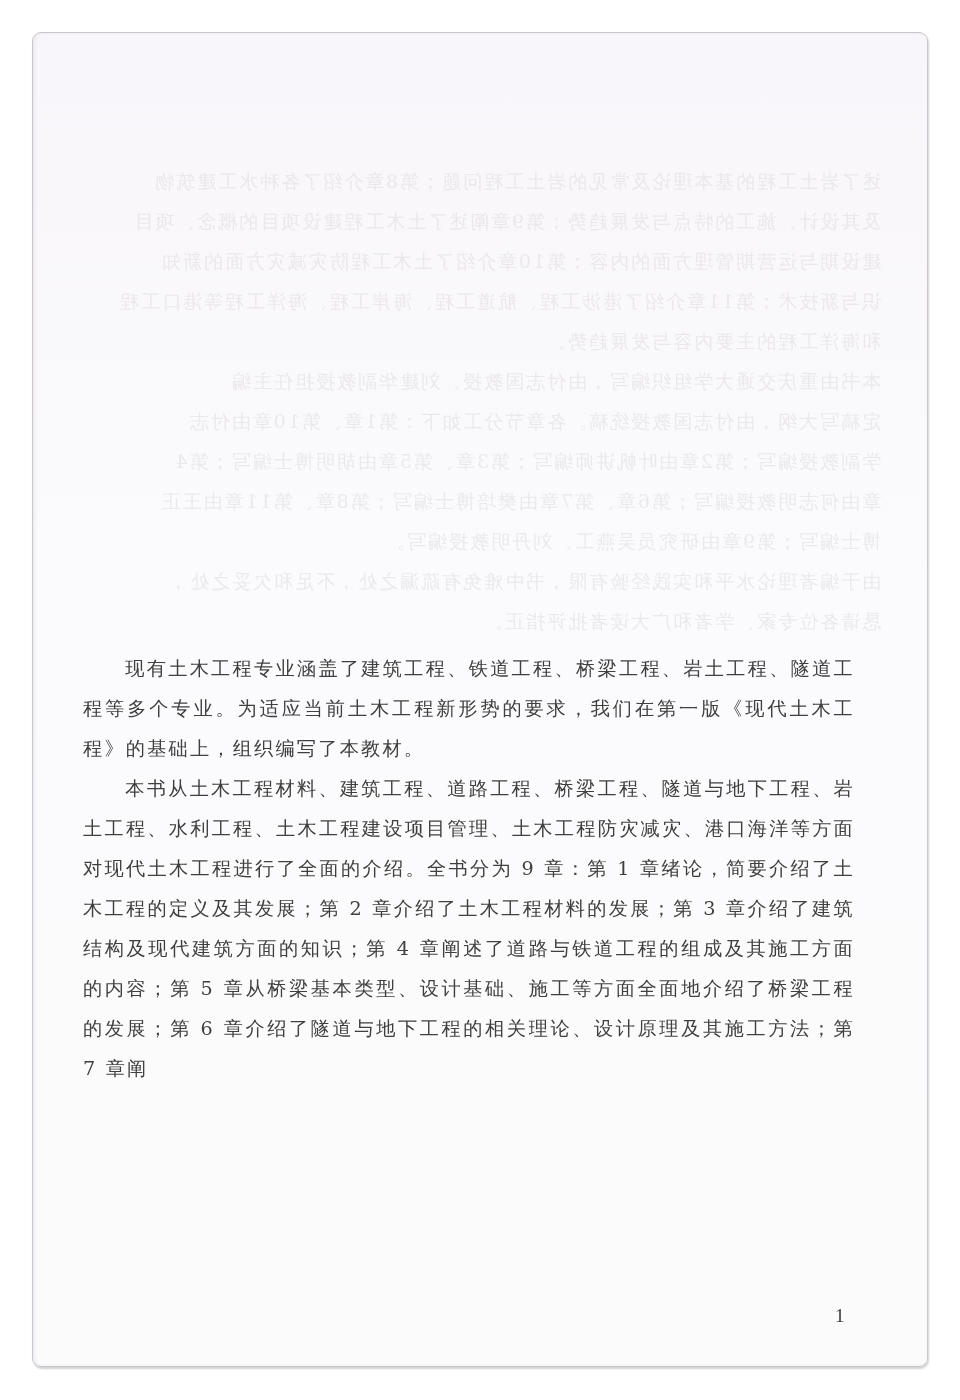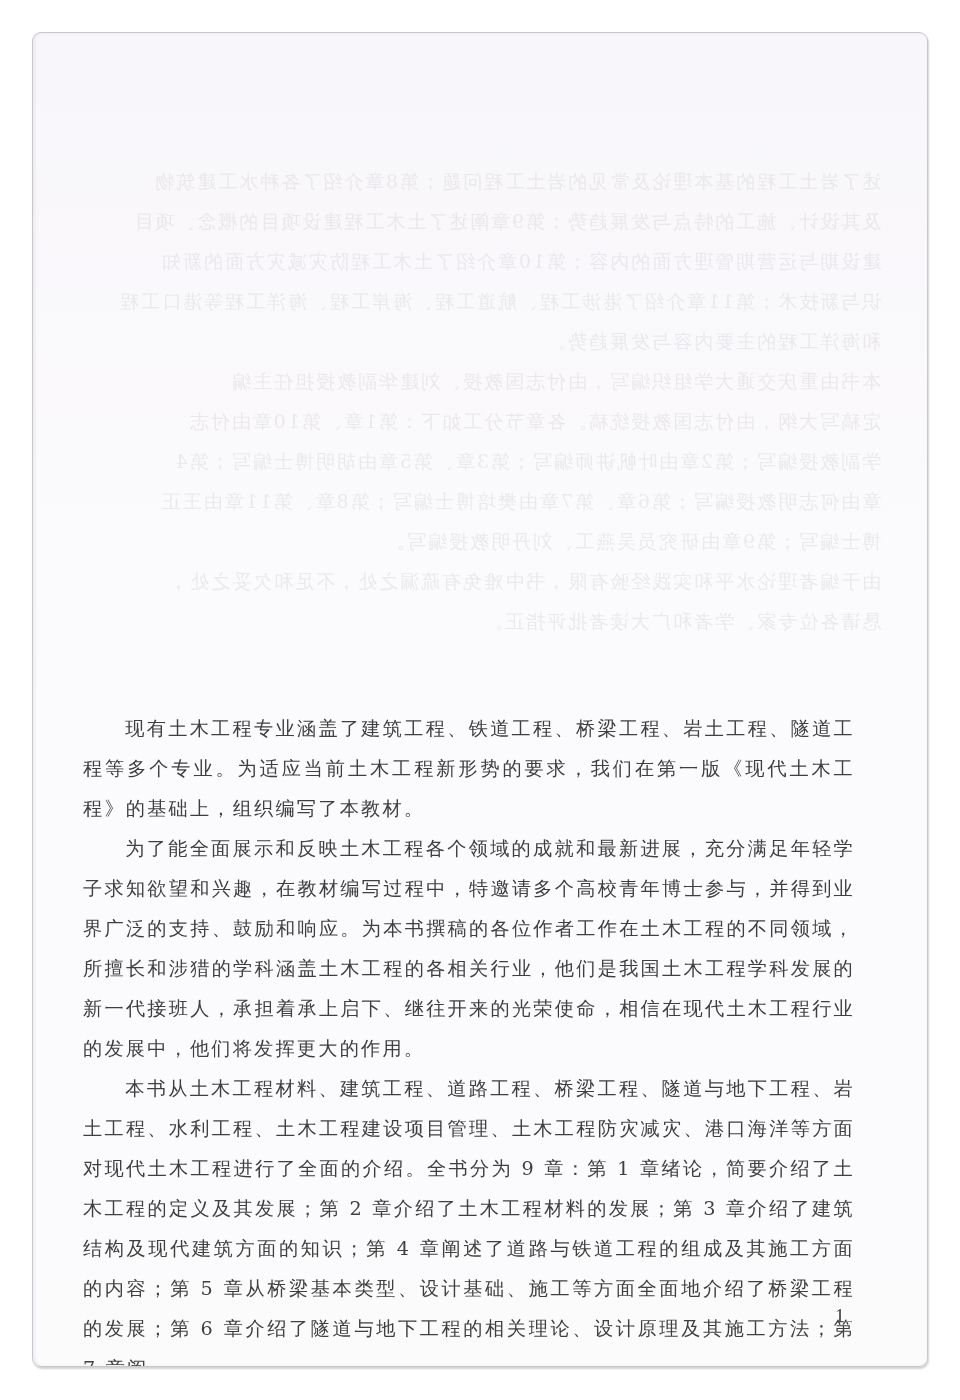--- a/index.html
+++ b/index.html
@@ -48,21 +48,21 @@
       font-family: "DejaVu Serif", "Liberation Serif", serif;
       font-weight: bold;
       font-size: 46px;
       letter-spacing: 8px;
       color: #3a3a3a;
       line-height: 60px;
     }
     .body-text {
       position: absolute;
       left: 50px;
-      top: 676px;
+      top: 616px;
       width: 772px;
       font-family: "DejaVu Serif", "Liberation Serif", serif;
       font-size: 19.2px;
       line-height: 40px;
       color: #3f3f3f;
       letter-spacing: 2.2px;
       text-align: justify;
       text-justify: inter-character;
     }
     .body-text p {
@@ -94,18 +94,17 @@
     <div>学副教授编写；第2章由叶帆讲师编写；第3章、第5章由胡明博士编写；第4</div>
     <div>章由何志明教授编写；第6章、第7章由樊培博士编写；第8章、第11章由王正</div>
     <div>博士编写；第9章由研究员吴燕工、刘丹明教授编写。</div>
     <div>由于编者理论水平和实践经验有限，书中难免有疏漏之处，不足和欠妥之处，</div>
     <div>恳请各位专家、学者和广大读者批评指正。</div>
   </div>
 
 
   <div class="body-text">
     <p>现有土木工程专业涵盖了建筑工程、铁道工程、桥梁工程、岩土工程、隧道工程等多个专业。为适应当前土木工程新形势的要求，我们在第一版《现代土木工程》的基础上，组织编写了本教材。</p>
-    <p>为了能全面展示和反映土木工程各个领域的成就和最新进展，充分满足年轻学子求知欲望和兴趣，在教材编写过程中，特邀请多个高校青年博士参与，并得到业界广泛的支持、鼓励和响应。为本书撰稿的各位作者工作在土木工程的不同领域，所擅长和涉猎的学科涵盖土木工程的各相关行业，他们是我国土木工程学科发展的新一代接班人，承担着承上启下、继往开来的光荣使命，相信在现代土木工程行业的发展中，他们将发挥更大的作用。</p>
     <p>本书从土木工程材料、建筑工程、道路工程、桥梁工程、隧道与地下工程、岩土工程、水利工程、土木工程建设项目管理、土木工程防灾减灾、港口海洋等方面对现代土木工程进行了全面的介绍。全书分为 9 章：第 1 章绪论，简要介绍了土木工程的定义及其发展；第 2 章介绍了土木工程材料的发展；第 3 章介绍了建筑结构及现代建筑方面的知识；第 4 章阐述了道路与铁道工程的组成及其施工方面的内容；第 5 章从桥梁基本类型、设计基础、施工等方面全面地介绍了桥梁工程的发展；第 6 章介绍了隧道与地下工程的相关理论、设计原理及其施工方法；第 7 章阐</p>
   </div>
 
   <div class="page-number">1</div>
 </div>
 
 </body></html>

